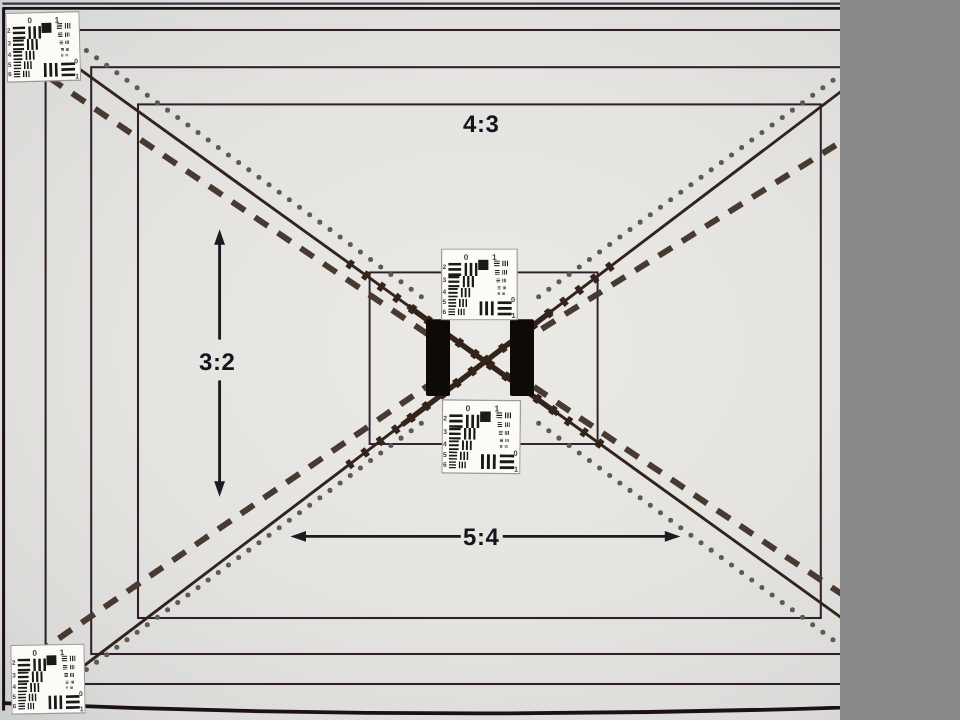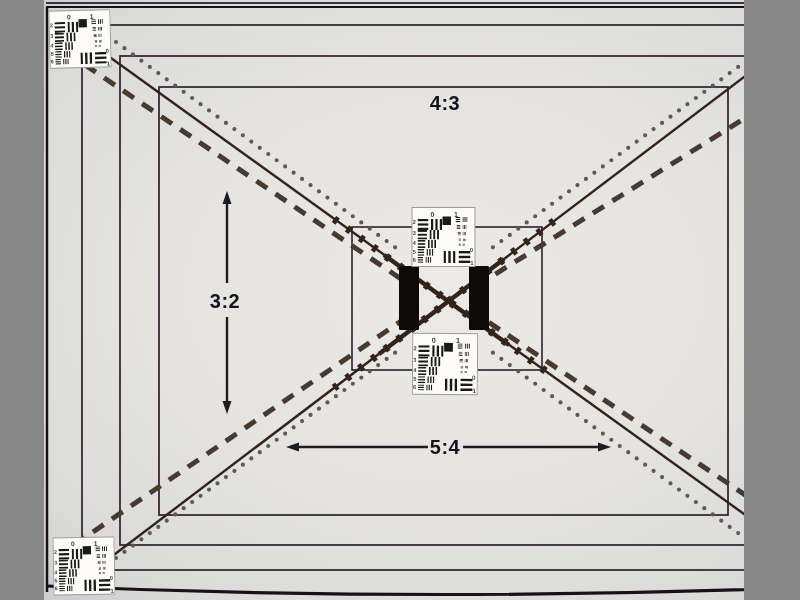--- a/index.html
+++ b/index.html
@@ -1,19 +1,18 @@
 <!DOCTYPE html>
 <html><head>
 <meta charset="utf-8">
 <style>
   html,body{margin:0;padding:0;background:#888;}
   #stage{
     position:relative;width:700px;height:600px;overflow:hidden;
     font-family:"Liberation Sans", sans-serif;
-    padding-left:44px;
   }
   svg{display:block;}
   .bar{fill:#1a1a18;}
   .num{fill:#3f3f42;font-family:"Liberation Sans",sans-serif;font-weight:bold;}
   .aspect-label{
     font-family:"Liberation Sans",sans-serif;
     font-weight:bold;font-size:20px;letter-spacing:0.5px;
   }
   .arrow{stroke:#1b1b20;fill:#1b1b20;}
   .frame{fill:none;}

